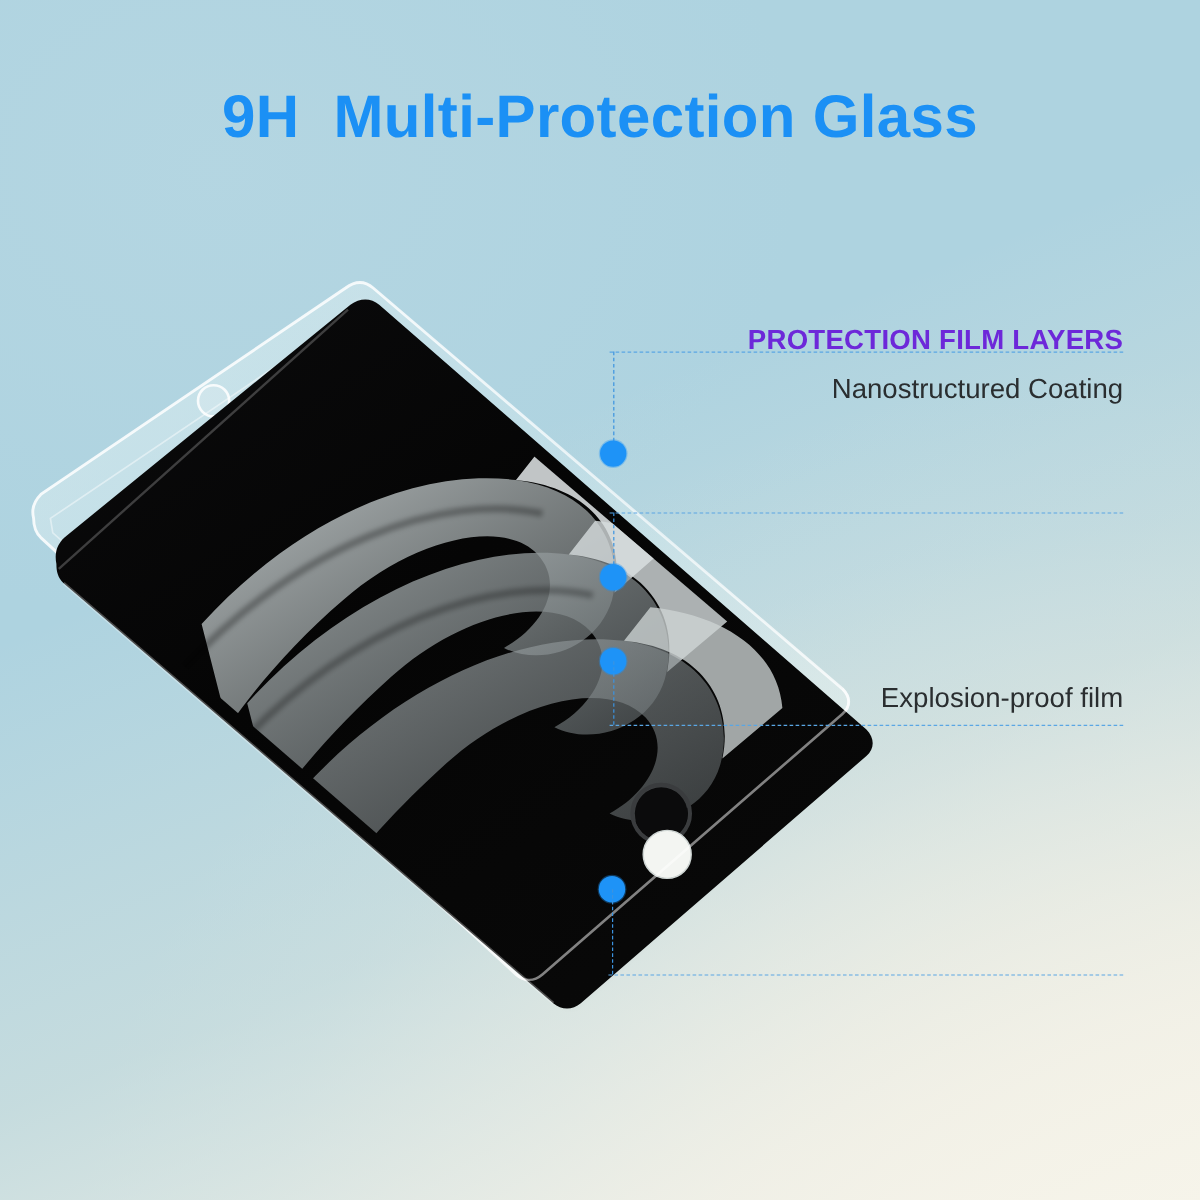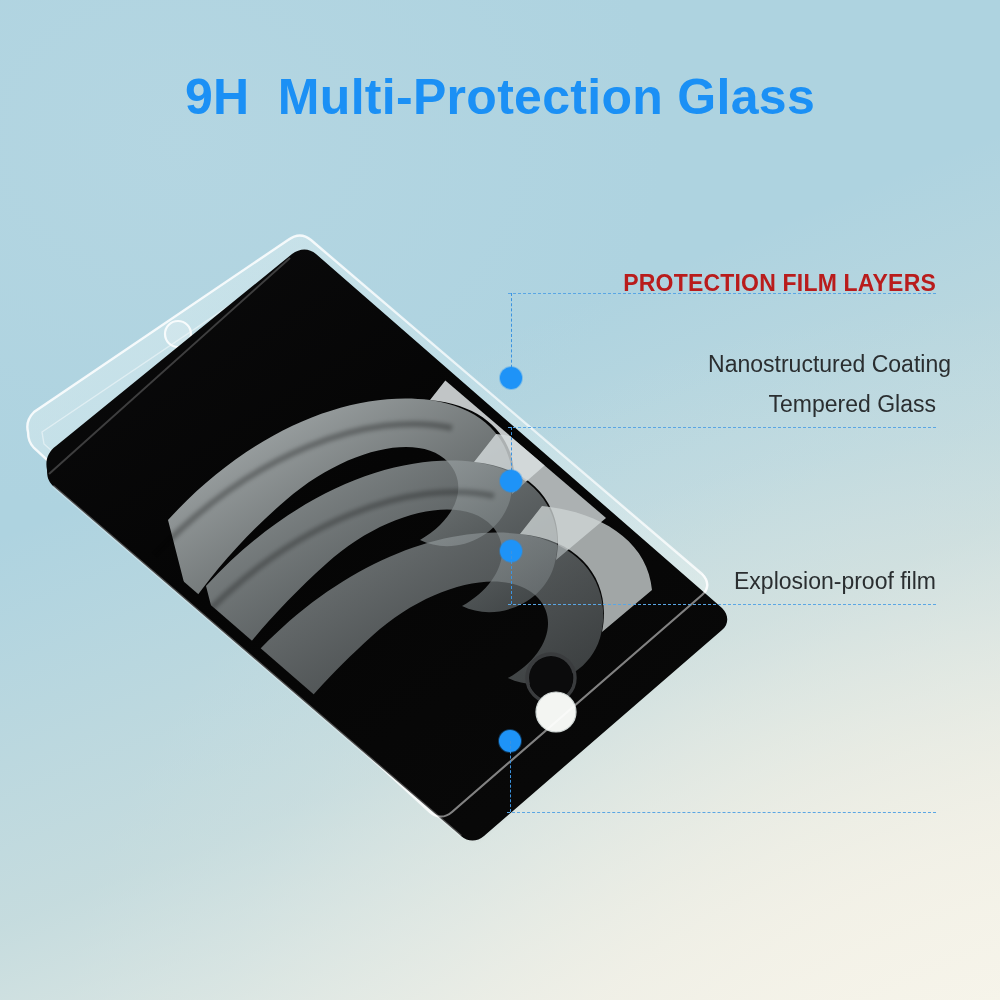--- a/index.html
+++ b/index.html
@@ -96,21 +96,21 @@
     font-size: 23px;
     font-weight: 400;
     white-space: nowrap;
     text-align: right;
     font-family: "Liberation Sans", sans-serif;
   }
   .label.heading {
     font-weight: bold;
     font-size: 23px;
     letter-spacing: 0.2px;
-    color: #b91c1c;
+    color: #6d28d9;
   }
 </style>
 </head>
 <body>
 
 <div id="stage">
 
   <div class="bg-base"></div>
   <div class="bg-warm"></div>
   <div class="bg-warm2"></div>
@@ -263,26 +263,25 @@
     </svg>
   </div>
 
   <div class="callout-layer">
 
     <div class="label heading" style="right:64px; top:270px;">PROTECTION FILM LAYERS</div>
 
     <div class="rule" style="left:508px; top:293px; width:428px;"></div>
     <div class="lead-v" style="left:511px; top:293px; height:85px;"></div>
     <div class="dot" style="left:511px; top:378px;"></div>
-    <div class="label" style="right:49px; top:311px;margin-top:40px;">Nanostructured Coating</div>
+    <div class="label" style="right:64px; top:311px;">Nanostructured Coating</div>
 
     <div class="rule" style="left:508px; top:427px; width:428px;"></div>
     <div class="lead-v" style="left:511px; top:427px; height:54px;"></div>
     <div class="dot" style="left:511px; top:481px;"></div>
-    <div class="label" style="right:64px; top:391px;">Tempered Glass</div>
 
     <div class="dot" style="left:511px; top:551px;"></div>
     <div class="lead-v" style="left:511px; top:551px; height:53px;"></div>
     <div class="rule" style="left:508px; top:604px; width:428px;"></div>
     <div class="label" style="right:64px; top:568px;">Explosion-proof film</div>
 
     <div class="dot" style="left:510px; top:741px;"></div>
     <div class="lead-v" style="left:510px; top:741px; height:71px;"></div>
     <div class="rule" style="left:507px; top:812px; width:429px;"></div>
 

